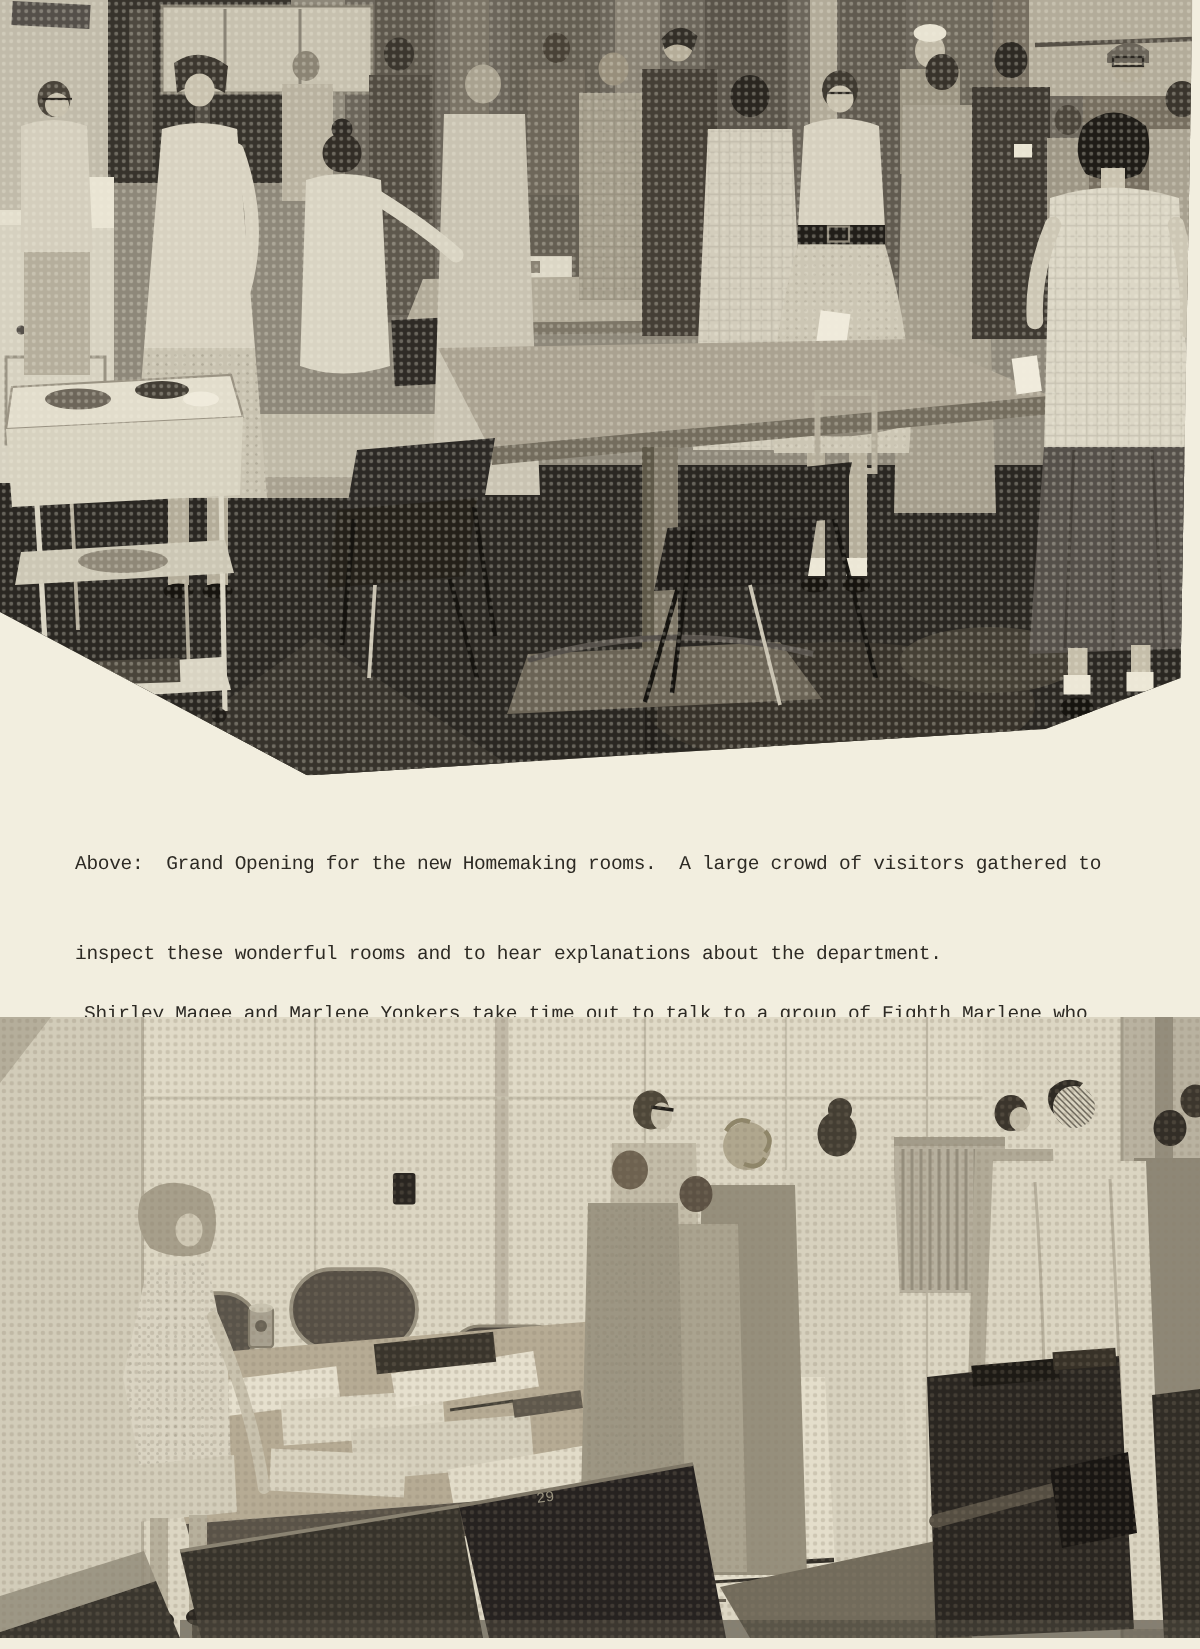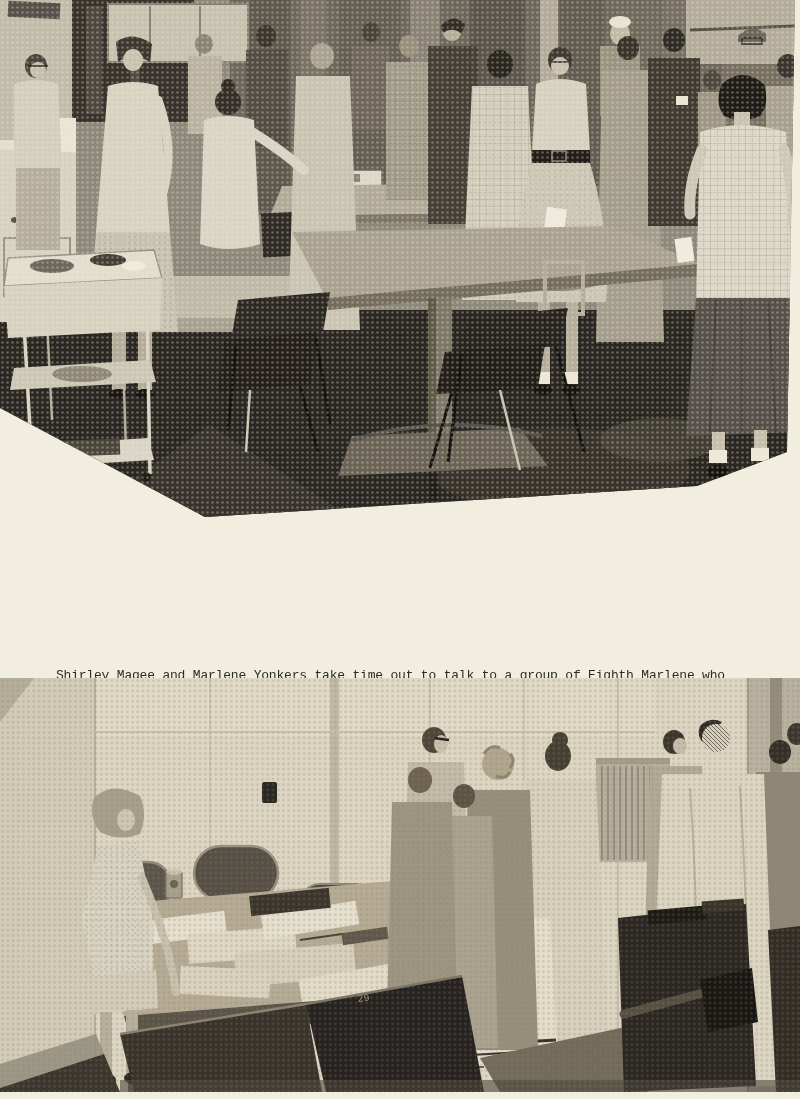--- a/index.html
+++ b/index.html
@@ -233,20 +233,22 @@
           <rect x="751" y="448" width="18" height="13" fill="#ece7d6"></rect>
         <ellipse cx="718" cy="472" rx="11" ry="7" fill="#16140f"></ellipse>
           <ellipse cx="760" cy="470" rx="11" ry="7" fill="#16140f"></ellipse>
       </g>
 
       <rect x="0" y="0" width="795" height="517" fill="url(#ht1)"></rect>
     </svg>
   </div>
 
   <div class="caption" id="caption-above">
+    <div>Above:  Grand Opening for the new Homemaking rooms.  A large crowd of visitors gathered to</div>
+    <div>inspect these wonderful rooms and to hear explanations about the department.</div>
   </div>
 
   <div class="caption" id="caption-visitors">
     <div>Shirley Magee and Marlene Yonkers take time out to talk to a group of Eighth Marlene who</div>
     <div>visited UNSA.  Parents and teachers accompanied the young students.</div>
   </div>
 
   <div class="photo" id="bottom-photo" role="img" aria-label="Shirley Magee and Marlene Yonkers talk with a group of Eighth Graders beside a table of materials">
     <svg viewBox="0 0 800 414" preserveAspectRatio="none">
       <defs>

